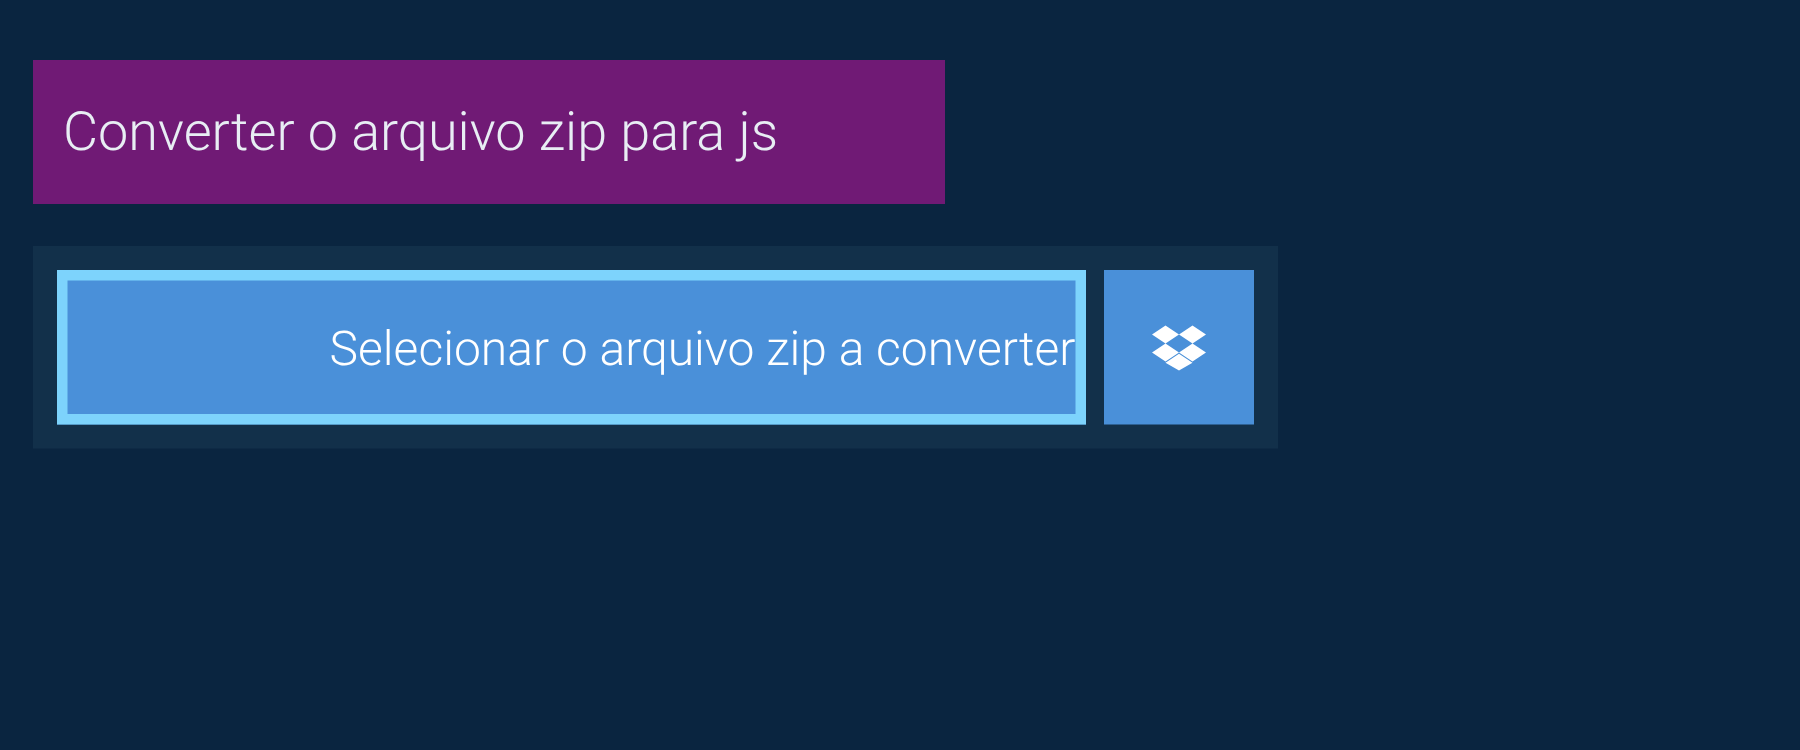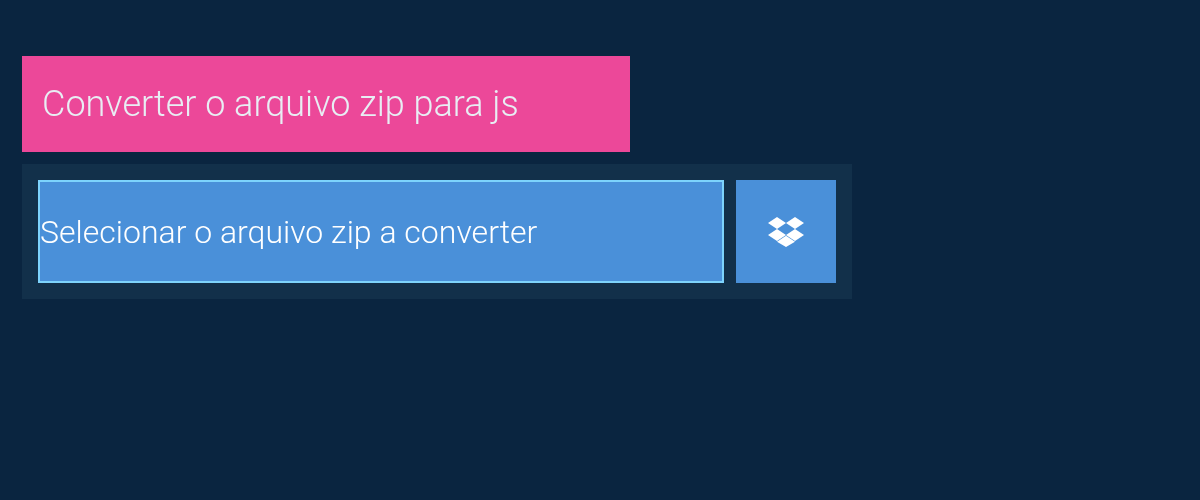--- a/index.html
+++ b/index.html
@@ -9,25 +9,25 @@
     }
     body {
       width: 1200px;
       height: 500px;
       background-color: #0a2540;
       font-family: -apple-system, BlinkMacSystemFont, "Segoe UI", Roboto, sans-serif;
       position: relative;
     }
     .header-panel {
       position: absolute;
-      top: 56px;
+      top: 40px;
       left: 22px;
       width: 608px;
       height: 96px;
-      background-color: #ec4899;
+      background-color: #701a75;
       display: flex;
       align-items: center;
       padding-left: 20px;
     }
     .header-title {
       color: #e8eef4;
       font-size: 36px;
       font-weight: 300;
     }
     .button-panel {
@@ -39,24 +39,24 @@
       background-color: #12304a;
       display: flex;
       align-items: center;
       padding: 16px;
       gap: 12px;
     }
     .select-file-button {
       flex: 1;
       height: 100%;
       background-color: #4a90d9;
-      border: 2px solid #7dd3fc;
+      border: 7px solid #7dd3fc;
       display: flex;
       align-items: center;
-      justify-content: flex-start;
+      justify-content: flex-end;
       cursor: pointer;
     }
     .select-file-button-label {
       color: #ffffff;
       font-size: 32px;
       font-weight: 300;
     }
     .dropbox-button {
       width: 100px;
       height: 100%;

